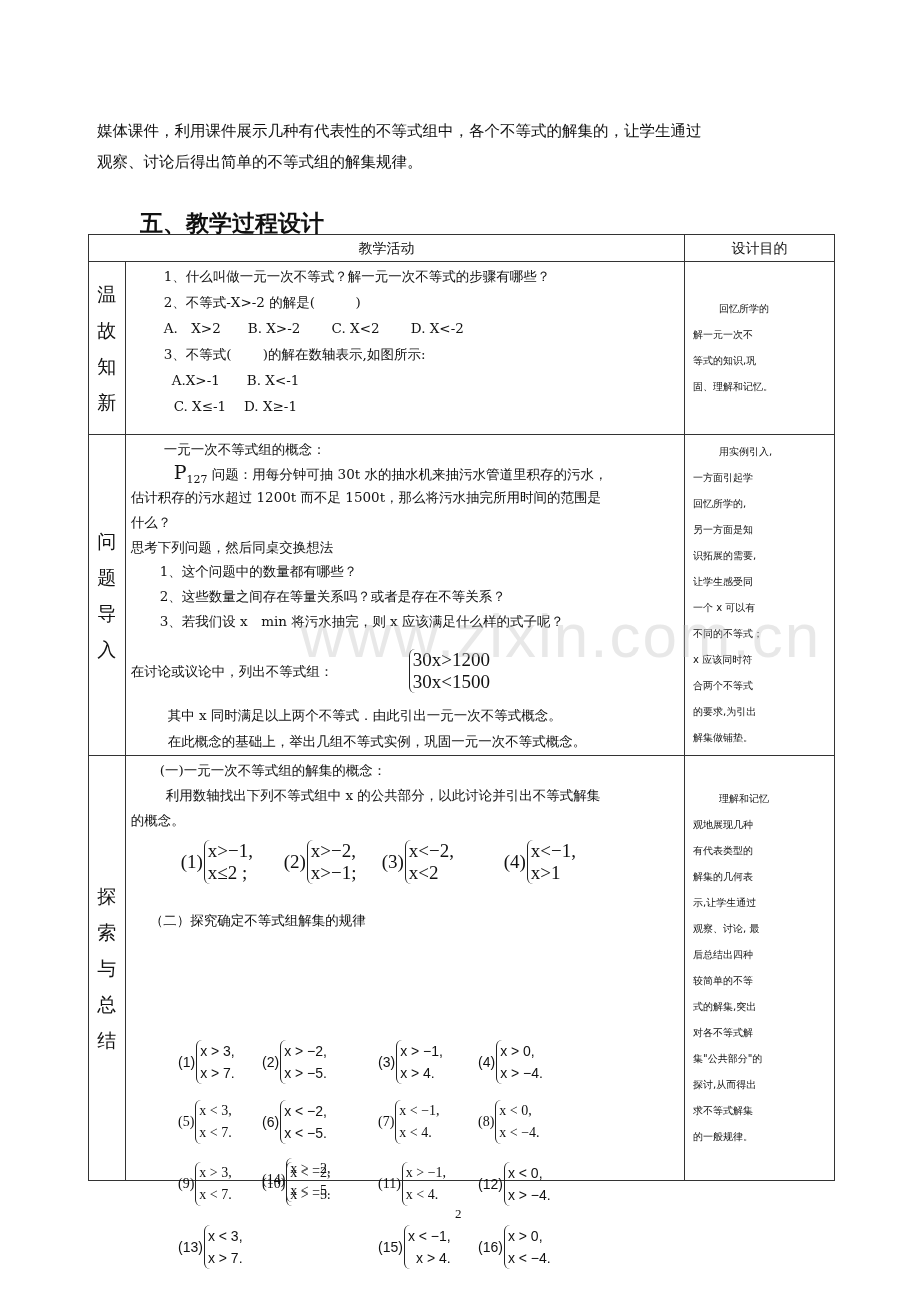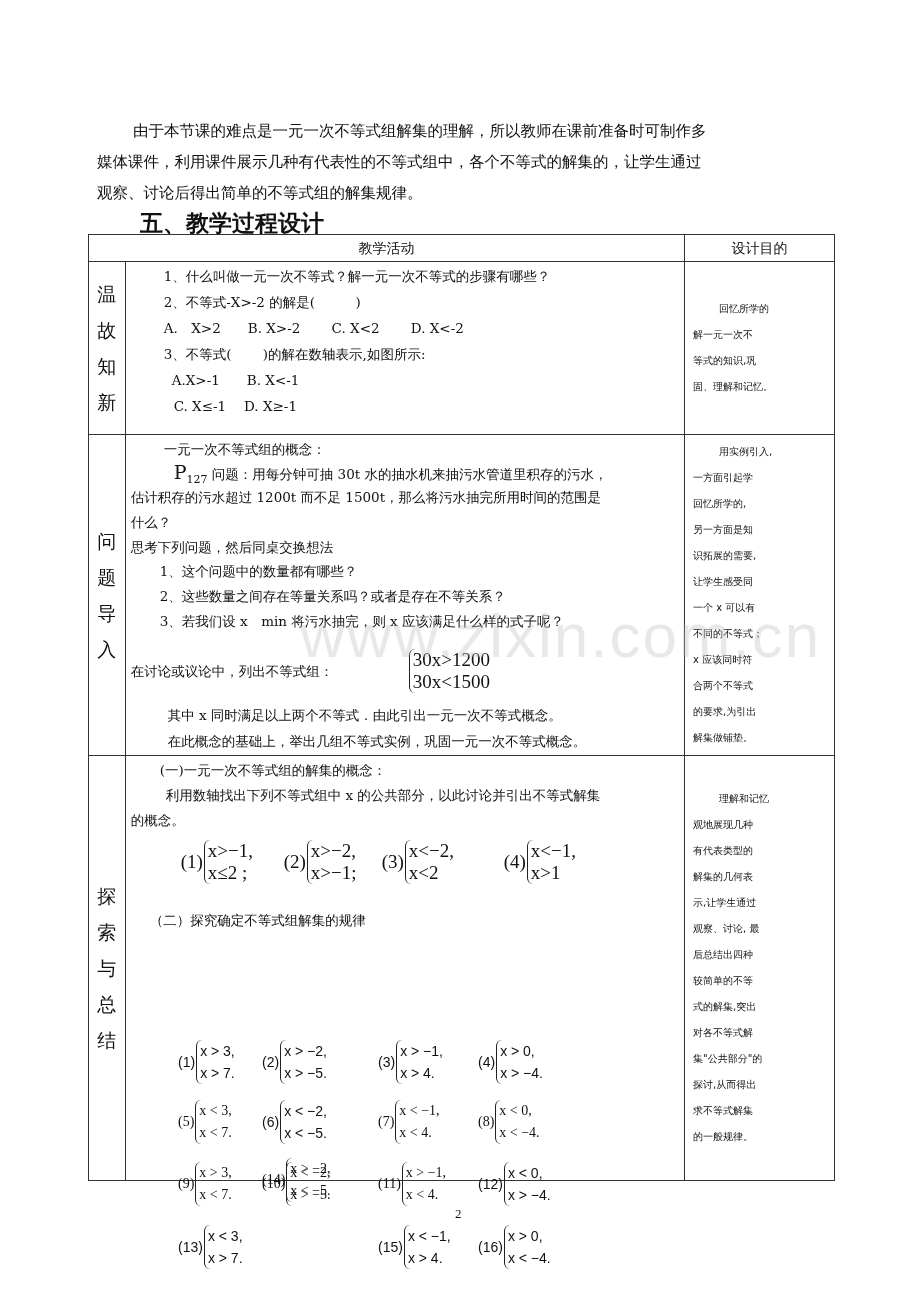--- a/index.html
+++ b/index.html
@@ -33,21 +33,20 @@
   .mid { font-size: 14px; line-height: 22px; }
   .sans { font-family: "Liberation Sans", sans-serif; }
   .watermark { position: absolute; left: 300px; top: 600px; font-family: "Liberation Sans", sans-serif;
                font-size: 62px; color: rgba(190,190,190,0.35); letter-spacing: 2px; pointer-events: none; }
   .pageno { position: absolute; left: 455px; top: 1206px; font-size: 13px; font-family: "Liberation Serif", serif; }
 </style>
 </head>
 <body>
 
 <div class="para" style="top:116px;">
-  <span class="ln first">由于本节课的难点是一元一次不等式组解集的理解，所以教师在课前准备时可制作多</span>
   <span class="ln">媒体课件，利用课件展示几种有代表性的不等式组中，各个不等式的解集的，让学生通过</span>
   <span class="ln">观察、讨论后得出简单的不等式组的解集规律。</span>
 </div>
 
 <div class="section-title">五、教学过程设计</div>
 
 <table class="main">
   <tbody>
       <tr>
     <th colspan="2">教学活动</th>
@@ -278,21 +277,21 @@
         <div>x  &gt;  7.</div>
       </div>
     </div>
     <div class="sys mid sans" style="left: 262px; top: 1158px; font-family: Liberation Serif, serif;">
       <span class="num">(14)</span>
       <div class="brace">
         <div>x &gt; −2,</div>
         <div>x &lt; −5.</div>
       </div>
     </div>
-    <div class="sys mid sans" style="left: 378px; top: 1225px;">
+    <div class="sys mid sans" style="left: 378px; top: 1225px; text-align: right;">
       <span class="num">(15)</span>
       <div class="brace">
         <div>x &lt; −1,</div>
         <div>x &gt; 4.</div>
       </div>
     </div>
     <div class="sys mid sans" style="left: 478px; top: 1225px;">
       <span class="num">(16)</span>
       <div class="brace">
         <div>x &gt; 0,</div>

